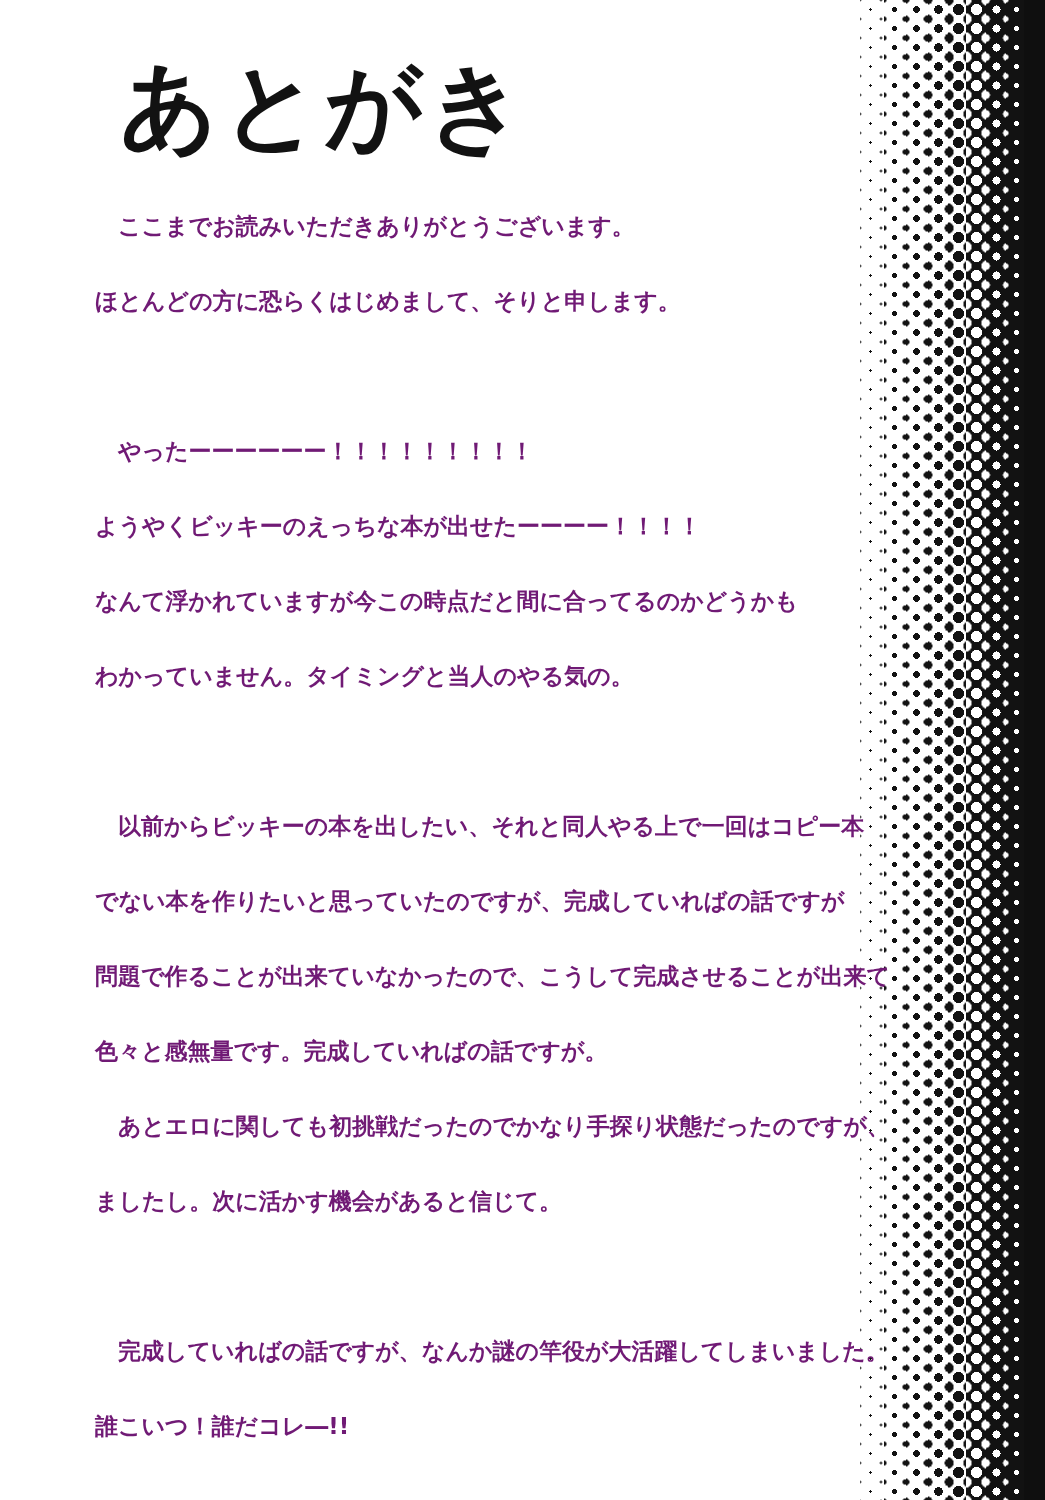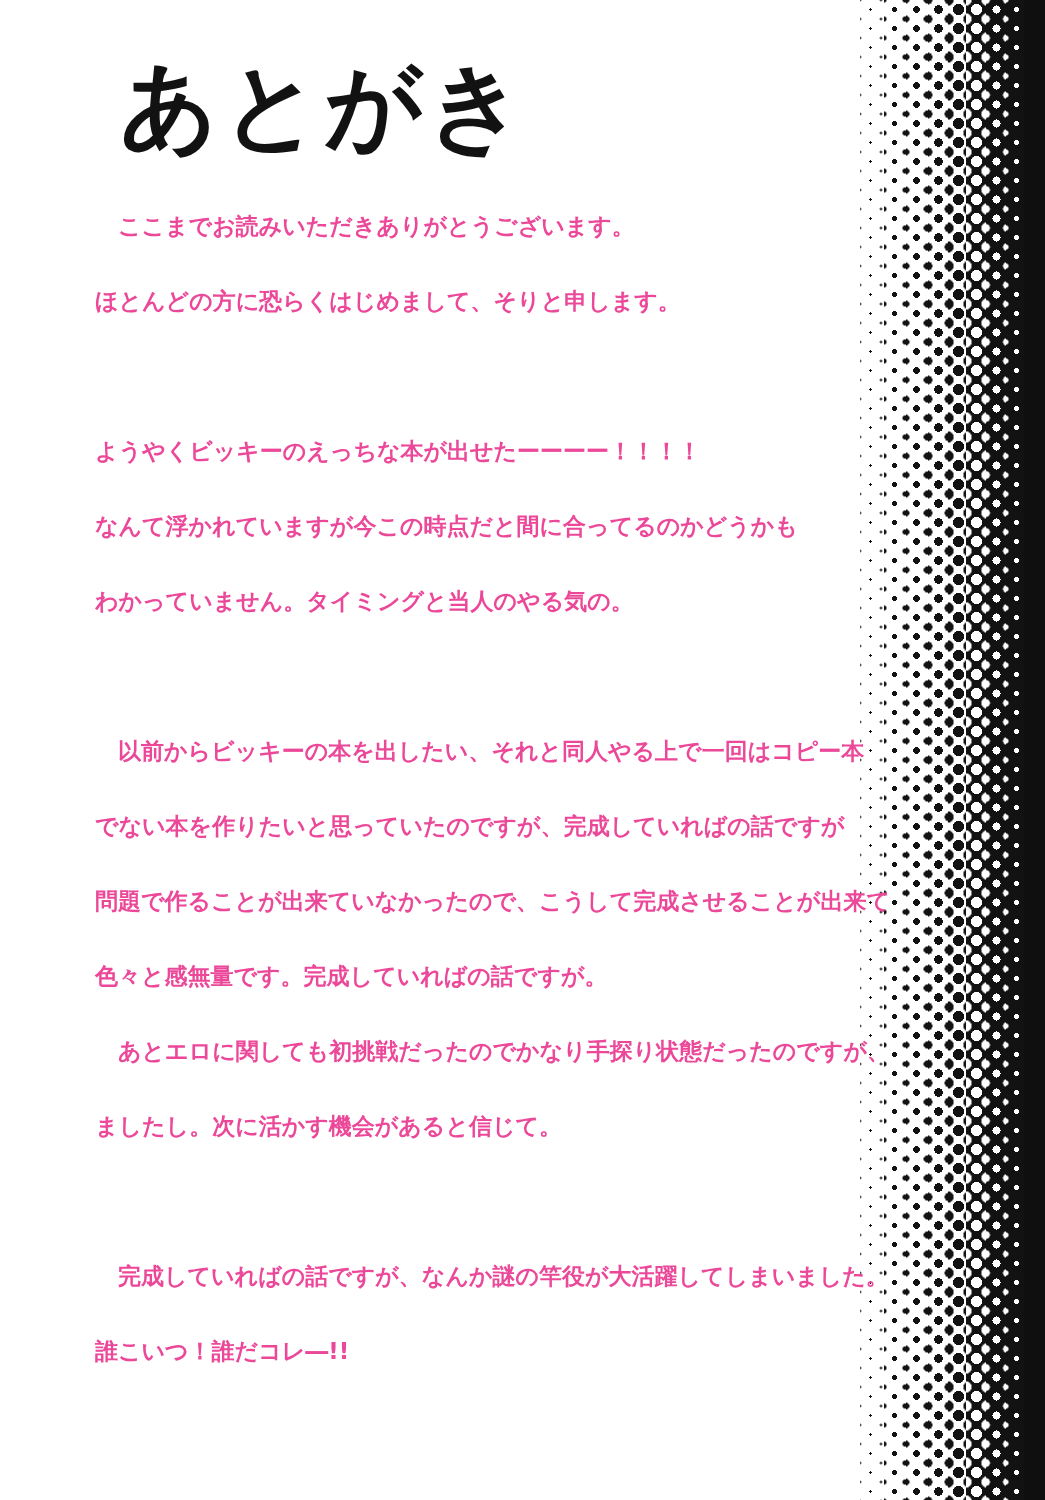--- a/index.html
+++ b/index.html
@@ -68,21 +68,21 @@
     font-weight: 900;
     letter-spacing: 4px;
     color: #121212;
   }
   .para {
     margin: 0 0 25px 0;
     font-size: 23px;
     line-height: 25px;
     font-weight: 700;
     white-space: pre-wrap;
-    color: #ec4899;
+    color: #701a75;
   }
   .line { min-height: 25px; }
 </style>
 </head>
 <body>
 
 <div class="page">
 
   <div>
     <div class="ht-strip dots s1"></div>
@@ -98,20 +98,21 @@
 
   <div class="content">
     <h1 class="title">あとがき</h1>
 
     <div class="para">
       <div class="line">　ここまでお読みいただきありがとうございます。</div>
       <div class="line">ほとんどの方に恐らくはじめまして、そりと申します。</div>
     </div>
 
     <div class="para">
+      <div class="line">　やったーーーーーー！！！！！！！！！</div>
       <div class="line">ようやくビッキーのえっちな本が出せたーーーー！！！！</div>
       <div class="line">なんて浮かれていますが今この時点だと間に合ってるのかどうかも</div>
       <div class="line">わかっていません。タイミングと当人のやる気の。</div>
     </div>
 
     <div class="para">
       <div class="line">　以前からビッキーの本を出したい、それと同人やる上で一回はコピー本</div>
       <div class="line">でない本を作りたいと思っていたのですが、完成していればの話ですが</div>
       <div class="line">問題で作ることが出来ていなかったので、こうして完成させることが出来て</div>
       <div class="line">色々と感無量です。完成していればの話ですが。</div>

